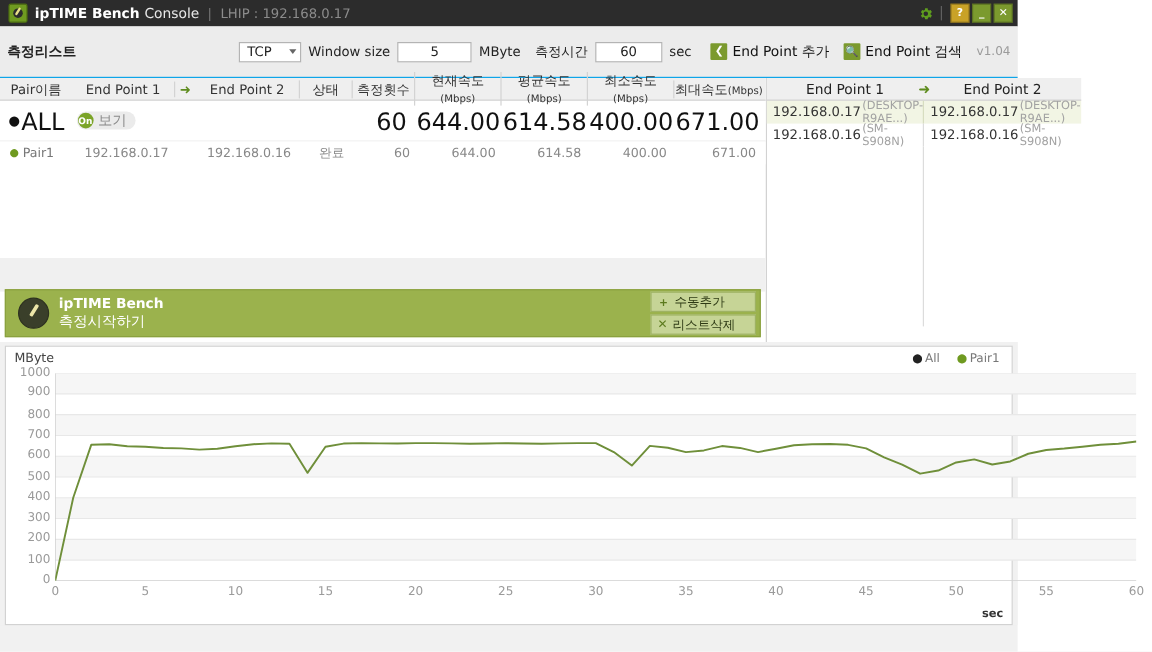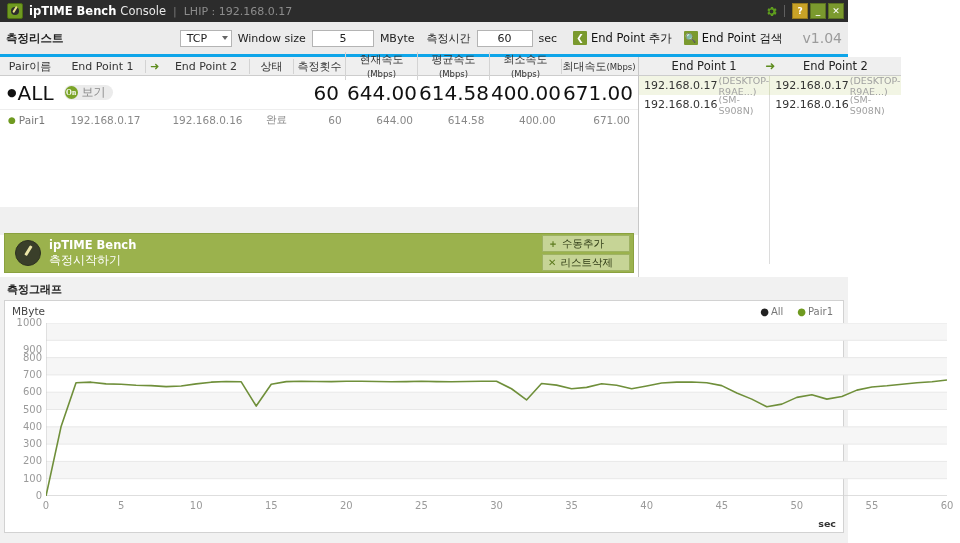--- a/index.html
+++ b/index.html
@@ -41,22 +41,22 @@
     width:14px;height:14px;margin-left:2px;display:flex;align-items:center;
     justify-content:center;font-size:9px;font-weight:bold;color:#fff;
     border:1px solid rgba(0,0,0,.25);line-height:1;
   }
   .winbtn.help{background:#c9a227;}
   .winbtn.min{background:#7b9a2e;}
   .winbtn.close{background:#7b9a2e;}
 
   
   .toolbar{
-    height:24px;background:#ececec;border-bottom:3px solid #0ea5e9;
-    display:flex;align-items:center;padding:4px 6px;position:relative;
+    height:24px;background:#ececec;border-bottom:1px solid #0ea5e9;
+    display:flex;align-items:center;padding:9px 6px;position:relative;
   }
   .tool-title{font-size:11.5px;font-weight:bold;color:#222;}
   .tool-date{font-size:11px;color:#333;margin-left:5px;font-weight:normal;}
   .tool-mid{margin-left:auto;display:flex;align-items:center;}
   .sel{
     height:17px;width:52px;background:#fff;border:1px solid #b4b4b4;
     display:flex;align-items:center;justify-content:space-between;
     padding:0 3px 0 6px;font-size:11px;color:#222;box-sizing:border-box;
   }
   .caret{width:0;height:0;border-left:3.5px solid transparent;
@@ -69,21 +69,21 @@
   }
   .num-in.small{width:56px;}
   .tool-act{display:flex;align-items:center;margin-left:10px;}
   .act{display:flex;align-items:center;margin-right:12px;cursor:default;}
   .act .ico{
     width:14px;height:14px;background:#7b9a2e;margin-right:4px;
     display:flex;align-items:center;justify-content:center;color:#fff;
     font-size:9px;font-weight:bold;border-radius:1px;flex:none;
   }
   .act .txt{font-size:11.5px;color:#111;white-space:nowrap;}
-  .ver{font-size:14px;color:#9b9b9b;margin-left:8px;text-align:center;}
+  .ver{font-size:10px;color:#9b9b9b;margin-left:0;text-align:center;}
 
   
   .main{display:flex;height:220px;}
   .left{width:638px;position:relative;background:#fff;}
   .right{width:322px;border-left:1px solid #c8c8c8;background:#fff;}
 
   
   .thead{
     height:18px;background:#efefef;border-bottom:1px solid #cdcdcd;
     display:flex;align-items:center;font-size:11px;color:#333;
@@ -96,21 +96,21 @@
 
   .row-all{
     height:33px;display:flex;align-items:center;
     font-size:20px;color:#111;border-bottom:1px solid #eee;background:#fff;
   }
   .row-all .cell{text-align:right;box-sizing:border-box;padding-right:8px;}
   .bullet{font-size:11px;margin-right:1px;color:#111;line-height:1;}
   .all-label{display:flex;align-items:center;padding-left:7px;}
   .toggle{
     margin-left:10px;height:15px;border-radius:8px;background:#ebebeb;
-    display:flex;align-items:center;padding:0 7px 0 1px;font-family:Liberation Serif, serif;
+    display:flex;align-items:center;padding:0 7px 0 1px;
   }
   .toggle .knob{
     width:13px;height:13px;border-radius:50%;background:#7ba428;color:#fff;
     font-size:7.5px;font-weight:bold;display:flex;align-items:center;
     justify-content:center;margin-right:4px;
   }
   .toggle .tg-txt{font-size:12px;color:#8a8a8a;}
 
   .row-pair{
     height:19px;display:flex;align-items:center;font-size:10.5px;color:#888;
@@ -338,38 +338,37 @@
       </div>
 
       <div class="rrow" style="height:150px;">
         <div class="c first"></div>
         <div class="c"></div>
       </div>
     </div>
   </div>
 
   <div class="chartsec">
-    <div class="chart-title">측정그래프</div>
     <div class="chart-box">
       <div class="yaxis-unit">MByte</div>
       <div class="legend">
         <span><span class="d" style="color:#222">●</span><span>All</span></span>
         <span><span class="d" style="color:#6f9a20">●</span><span>Pair1</span></span>
       </div>
       <div class="ylabels" id="ylabels">
           <div style="top: 173px;">0</div>
           <div style="top: 155.7px;">100</div>
           <div style="top: 138.4px;">200</div>
           <div style="top: 121.1px;">300</div>
           <div style="top: 103.8px;">400</div>
           <div style="top: 86.5px;">500</div>
           <div style="top: 69.2px;">600</div>
           <div style="top: 51.9px;">700</div>
           <div style="top: 34.6px;">800</div>
-          <div style="top: 27px;">900</div>
+          <div style="top: 16px;">900</div>
           <div style="top: 0px;">1000</div>
         </div>
       <div class="plot" id="plot"><svg width="901" height="173" viewBox="0 0 901 173">
             <rect x="0" y="138.4" width="901" height="17.299999999999983" fill="#f6f6f6"></rect>
             <rect x="0" y="103.8" width="901" height="17.299999999999997" fill="#f6f6f6"></rect>
             <rect x="0" y="69.2" width="901" height="17.299999999999997" fill="#f6f6f6"></rect>
             <rect x="0" y="34.599999999999994" width="901" height="17.30000000000001" fill="#f6f6f6"></rect>
             <rect x="0" y="0" width="901" height="17.299999999999983" fill="#f6f6f6"></rect>
             <line x1="0" x2="901" y1="173" y2="173" stroke="#e8e8e8" stroke-width="1"></line>
             <line x1="0" x2="901" y1="155.7" y2="155.7" stroke="#e8e8e8" stroke-width="1"></line>

